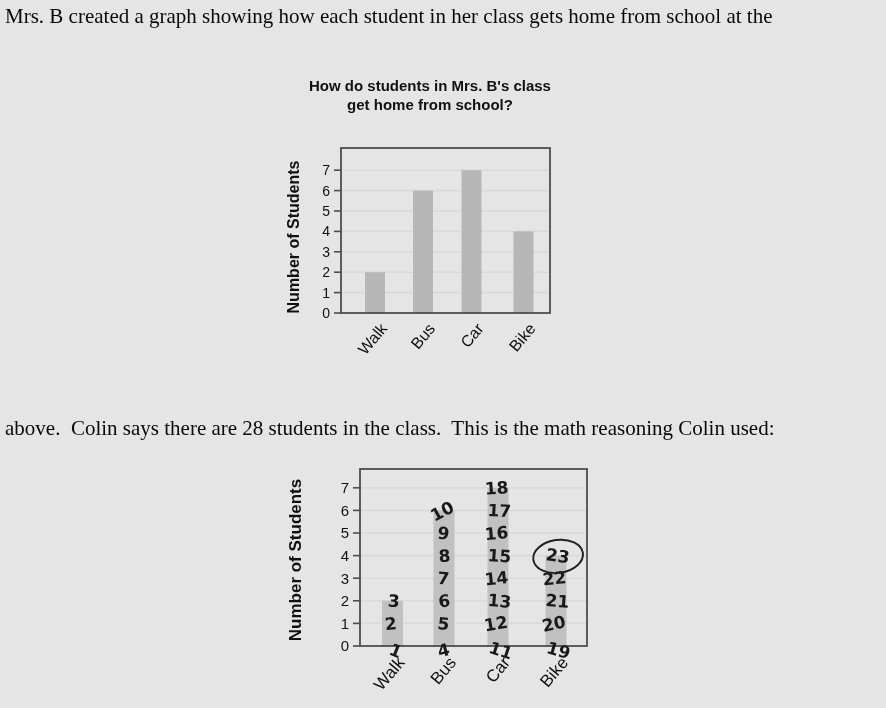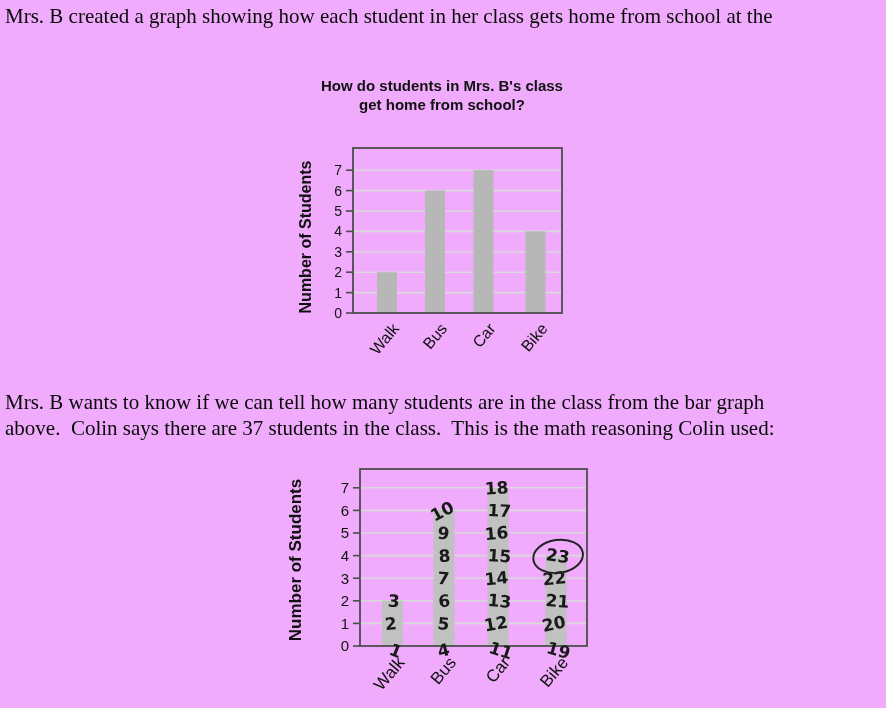--- a/index.html
+++ b/index.html
@@ -1,23 +1,23 @@
 <!DOCTYPE html>
 <html><head>
 <meta charset="utf-8">
 <style>
   html,body{margin:0;padding:0;background:#ffffff;}
-  #page{position:relative;width:886px;height:708px;background:#f0abfc;overflow:hidden;
+  #page{position:relative;width:886px;height:708px;background:#e5e5e5;overflow:hidden;
         font-family:"Liberation Serif", serif;color:#000;}
   .para{position:absolute;left:5px;width:876px;margin:0;font-size:21px;line-height:26px;
         white-space:pre-wrap;color:#0a0a0a;}
   #para1{top:3px;}
   #para2{top:389px;}
   .chartwrap{position:absolute;}
-  #chart1-wrap{left:278px;top:68px;width:335px;height:315px;}
+  #chart1-wrap{left:266px;top:68px;width:335px;height:315px;}
   #chart2-wrap{left:278px;top:455px;width:345px;height:253px;}
   svg{display:block;}
 </style>
 </head>
 <body>
 
 <div id="page">
 
   <p class="para" id="para1"><span>Mrs. B created a graph showing how each student in her class gets home from school at the</span><br></p>
 
@@ -54,21 +54,21 @@
         <line x1="68" y1="102.20000000000002" x2="75" y2="102.20000000000002" stroke="#4d4d4d" stroke-width="1.6"></line>
         <text x="64" y="107.24000000000002" text-anchor="end" font-size="14" font-family="&quot;Liberation Sans&quot;, sans-serif" fill="#111">7</text>
         <text x="122" y="261" text-anchor="end" font-size="16" font-family="&quot;Liberation Sans&quot;, sans-serif" fill="#111" transform="rotate(-50 122 261)">Walk</text>
         <text x="170" y="261" text-anchor="end" font-size="16" font-family="&quot;Liberation Sans&quot;, sans-serif" fill="#111" transform="rotate(-50 170 261)">Bus</text>
         <text x="218.5" y="261" text-anchor="end" font-size="16" font-family="&quot;Liberation Sans&quot;, sans-serif" fill="#111" transform="rotate(-50 218.5 261)">Car</text>
         <text x="270.5" y="261" text-anchor="end" font-size="16" font-family="&quot;Liberation Sans&quot;, sans-serif" fill="#111" transform="rotate(-50 270.5 261)">Bike</text>
         <text x="33" y="169" text-anchor="middle" font-size="16" font-weight="bold" font-family="&quot;Liberation Sans&quot;, sans-serif" fill="#111" transform="rotate(-90 33 169)">Number of Students</text>
       </svg>
   </div>
 
-  <p class="para" id="para2"><span>Mrs. B wants to know if we can tell how many students are in the class from the bar graph</span><br><span>above.  Colin says there are 37 students in the class.  This is the math reasoning Colin used:</span></p>
+  <p class="para" id="para2"><br><span>above.  Colin says there are 28 students in the class.  This is the math reasoning Colin used:</span></p>
 
   <div class="chartwrap" id="chart2-wrap">
     <svg id="chart2" width="345" height="253" viewBox="0 0 345 253">
         <line x1="82" y1="168.4" x2="309" y2="168.4" stroke="#d9d9d9" stroke-width="1.6"></line>
         <line x1="82" y1="145.8" x2="309" y2="145.8" stroke="#d9d9d9" stroke-width="1.6"></line>
         <line x1="82" y1="123.19999999999999" x2="309" y2="123.19999999999999" stroke="#d9d9d9" stroke-width="1.6"></line>
         <line x1="82" y1="100.6" x2="309" y2="100.6" stroke="#d9d9d9" stroke-width="1.6"></line>
         <line x1="82" y1="78" x2="309" y2="78" stroke="#d9d9d9" stroke-width="1.6"></line>
         <line x1="82" y1="55.39999999999998" x2="309" y2="55.39999999999998" stroke="#d9d9d9" stroke-width="1.6"></line>
         <line x1="82" y1="32.79999999999998" x2="309" y2="32.79999999999998" stroke="#d9d9d9" stroke-width="1.6"></line>

